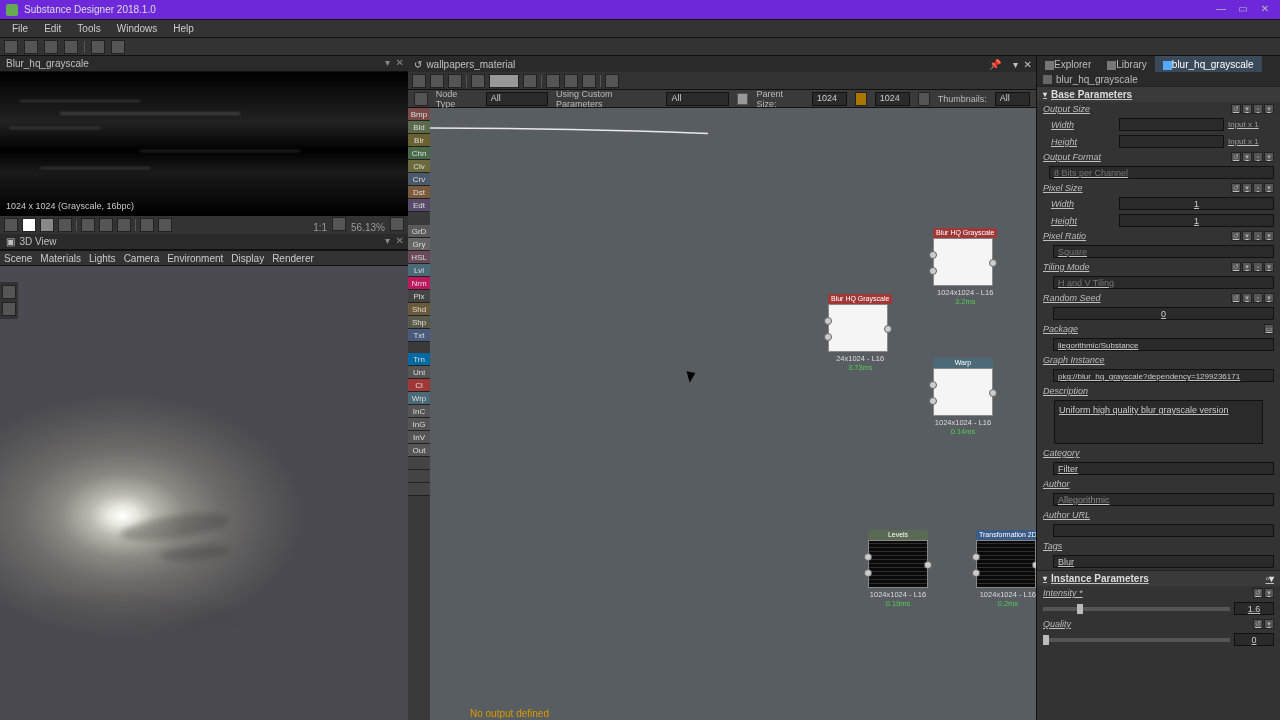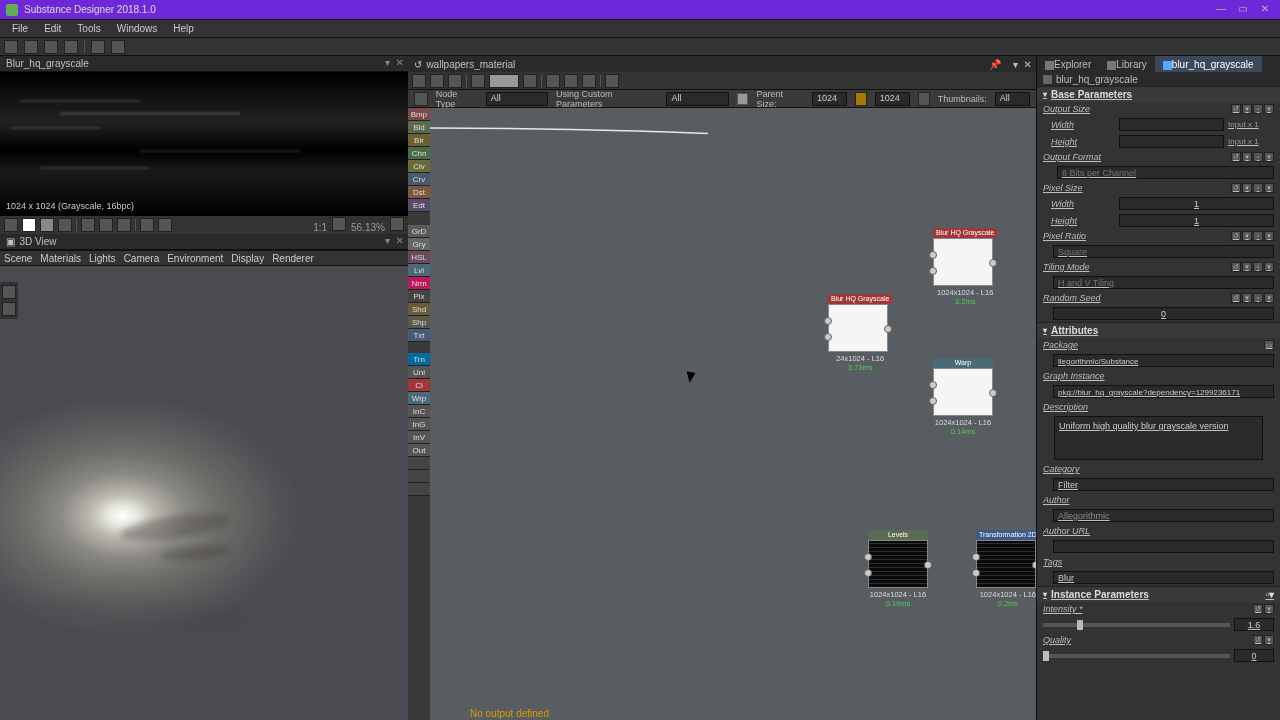--- a/index.html
+++ b/index.html
@@ -351,21 +351,21 @@
           <span class="plbl">Output Format</span>
           <span style="flex:1"></span>
           <span class="picons">
             <span class="pic">↺</span>
             <span class="pic">▾</span>
             <span class="pic">▫</span>
             <span class="pic">▾</span>
           </span>
         </div>
       <div class="prow">
-          <span class="pval" style="margin-left:14px;color:#777">8 Bits per Channel</span>
+          <span class="pval" style="margin-left:6px;color:#777">8 Bits per Channel</span>
         </div>
       <div class="prow">
           <span class="plbl">Pixel Size</span>
           <span style="flex:1"></span>
           <span class="picons">
             <span class="pic">↺</span>
             <span class="pic">▾</span>
             <span class="pic">▫</span>
             <span class="pic">▾</span>
           </span>
@@ -411,21 +411,20 @@
             <span class="pic">↺</span>
             <span class="pic">▾</span>
             <span class="pic">▫</span>
             <span class="pic">▾</span>
           </span>
         </div>
       <div class="prow">
           <span class="pval" style="margin-left:10px;text-align:center">0</span>
         </div>
 
-      <div class="grp">Attributes</div>
       <div class="prow">
           <span class="plbl" style="width:auto">Package</span>
           <span style="flex:1"></span>
           <span class="pic">▭</span>
         </div>
       <div class="prow">
           <span class="pval" style="margin-left:10px;font-size:8px;overflow:hidden">llegorithmic/Substance Designer/resources/packages/blur_hq.sbs</span>
         </div>
       <div class="prow">
           <span class="plbl" style="width:auto">Graph Instance</span>

